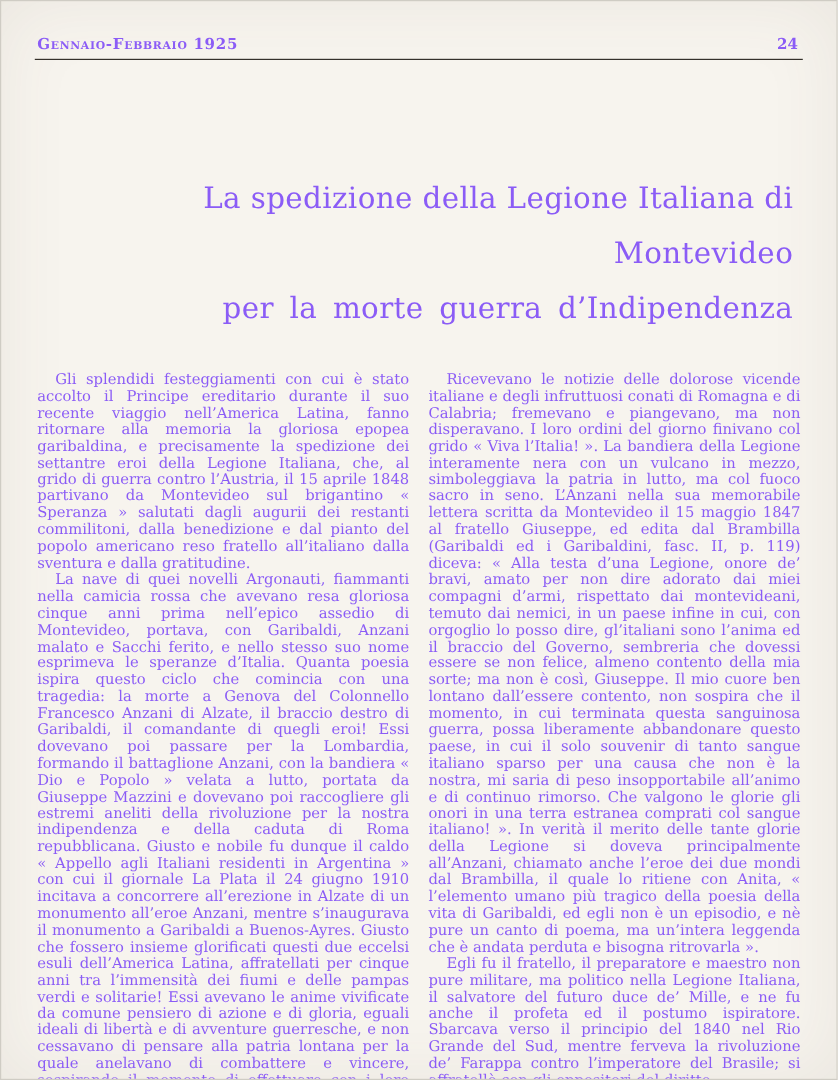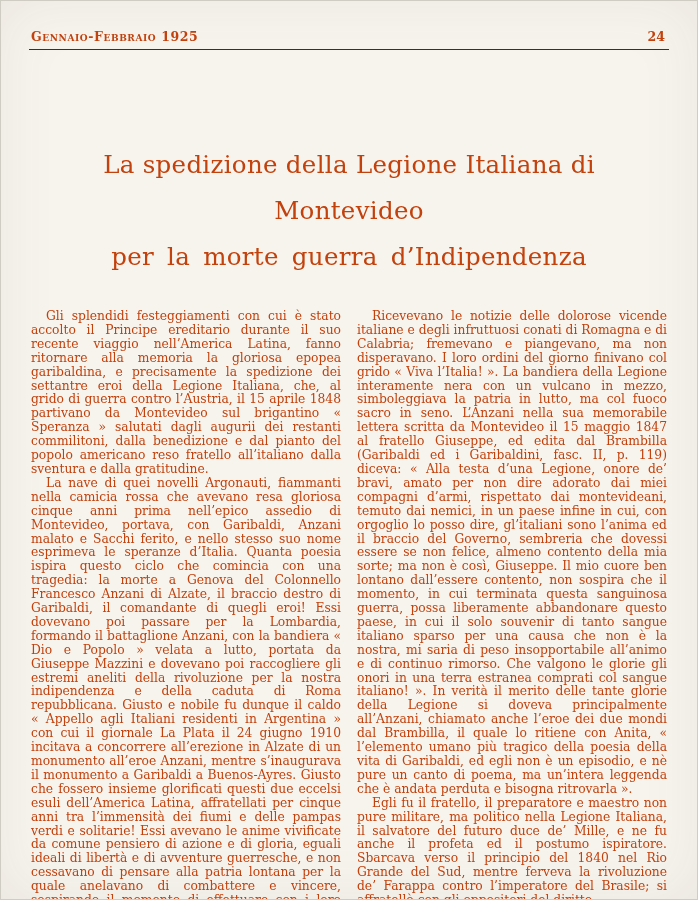--- a/index.html
+++ b/index.html
@@ -7,21 +7,21 @@
     padding: 0;
     background: #d9d6cf;
   }
   .page {
     position: relative;
     width: 698px;
     height: 900px;
     margin: 0 auto;
     box-sizing: border-box;
     background: #f7f4ee;
-    color: #c2410c;
+    color: #8b5cf6;
     font-family: "DejaVu Serif", "Liberation Serif", serif;
     overflow: hidden;
     box-shadow: inset 0 0 60px rgba(90,80,60,0.08);
     border: 1px solid #cfccc4;
   }
   .page-header {
     display: flex;
     justify-content: space-between;
     align-items: baseline;
     padding: 28px 32px 5px 30px;
@@ -36,21 +36,21 @@
     font-weight: bold;
     font-size: 12.5px;
   }
   .rule {
     border: none;
     border-top: 1.5px solid #35312b;
     margin: 0 28px;
   }
   .title {
     font-weight: normal;
-    text-align: center;
+    text-align: right;
     font-size: 24.5px;
     line-height: 46px;
     margin: 92px 36px 0 36px;
     letter-spacing: 0.3px;
   }
   .title .line { display: block; }
   .title .line-2 { word-spacing: 5px; }
   .columns {
     display: flex;
     gap: 16px;

